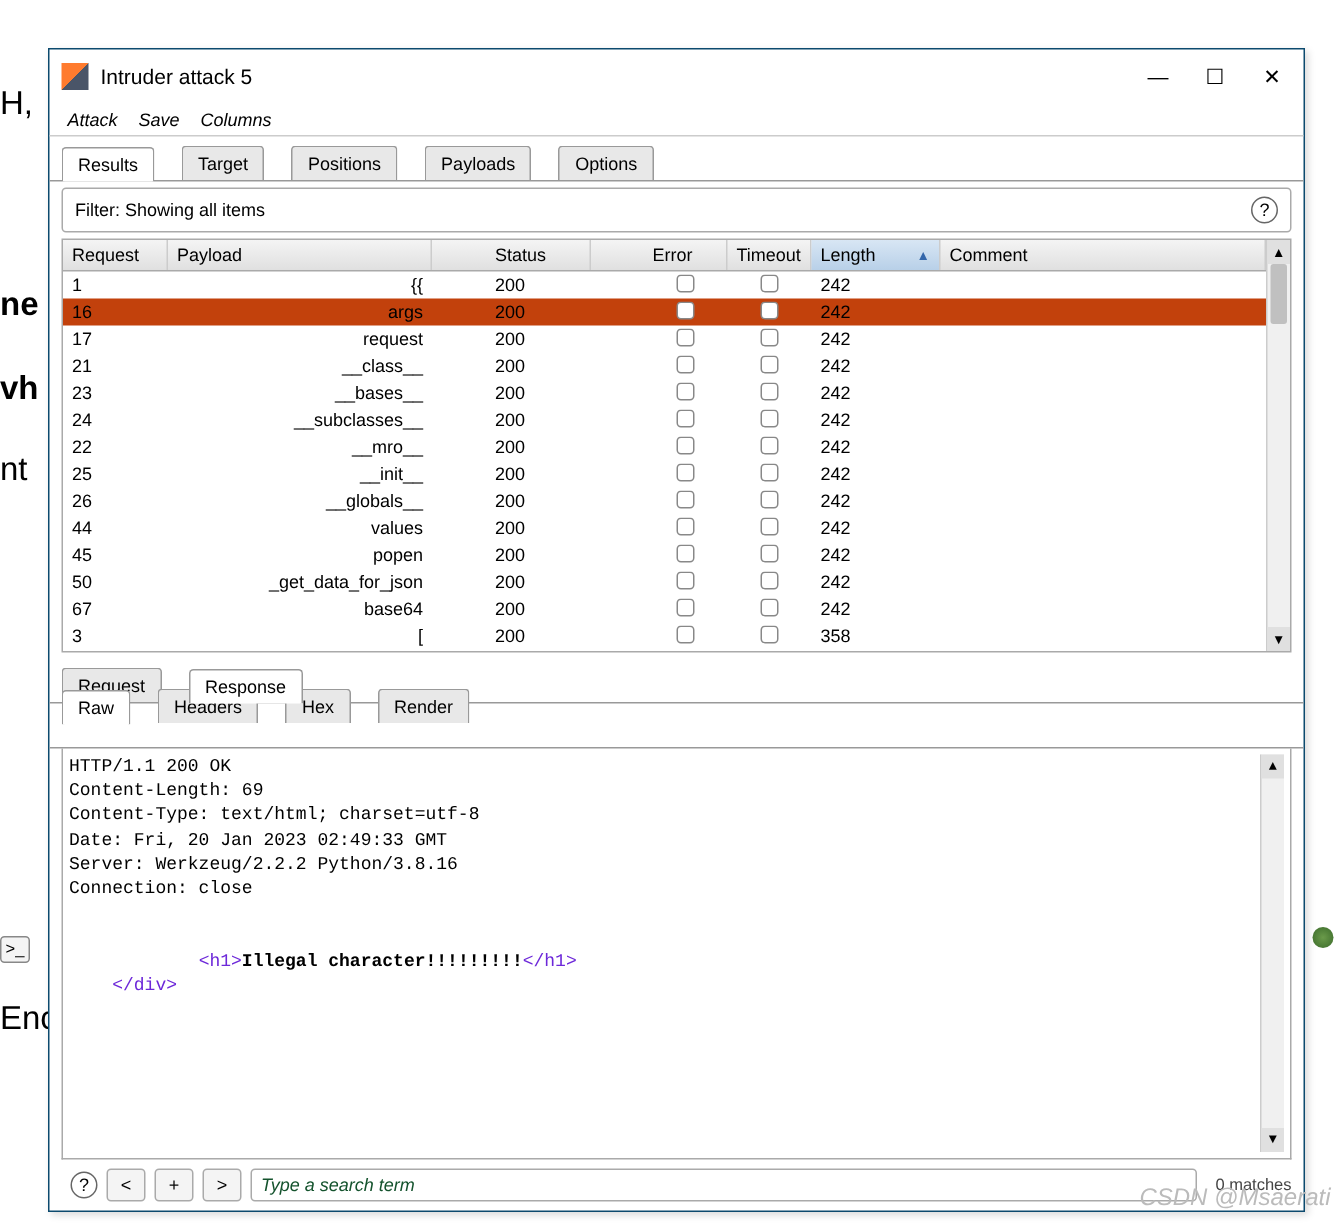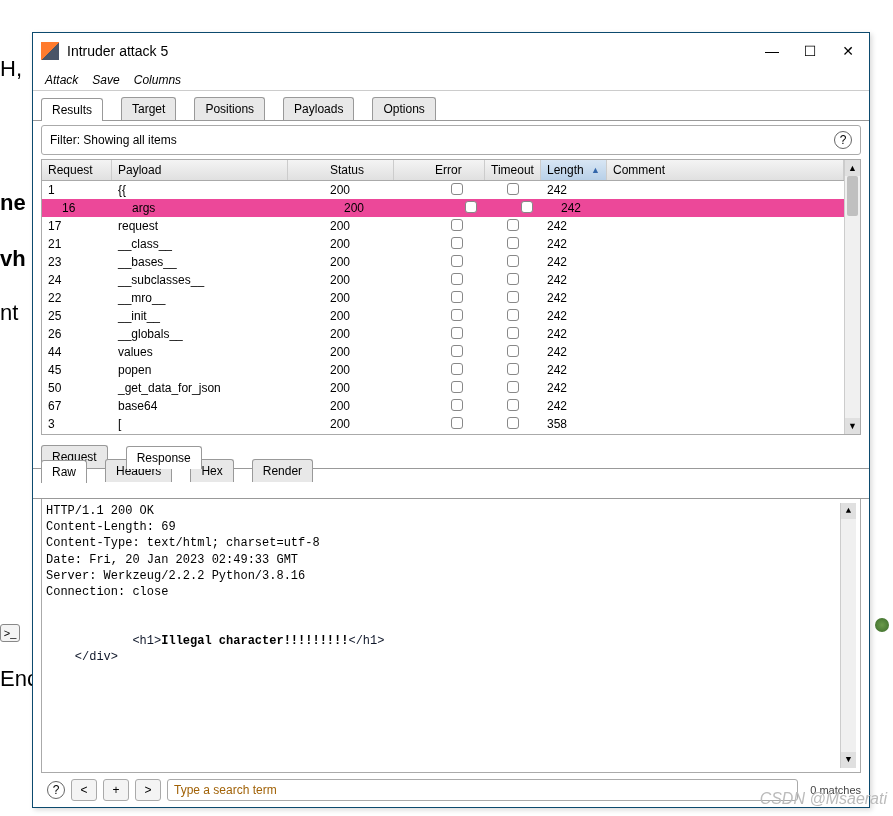--- a/index.html
+++ b/index.html
@@ -24,44 +24,44 @@
 .filterbar { margin: 4px 8px; border: 1px solid #aaa; border-radius: 3px; padding: 5px 8px; display: flex; align-items: center; font-size: 12px; }
 .filterbar .txt { flex: 1; }
 .help-circle { width: 18px; height: 18px; border: 1.5px solid #666; border-radius: 50%; display: flex; align-items: center; justify-content: center; font-size: 12px; margin-left: 6px; }
 
 .table-wrap { flex: 0 0 auto; margin: 0 8px; border: 1px solid #aaa; height: 276px; display: flex; }
 .table-inner { flex: 1; overflow: hidden; display: flex; flex-direction: column; }
 .thead { display: flex; background: linear-gradient(#f4f4f4, #e0e0e0); border-bottom: 1px solid #aaa; font-size: 12px; }
 .th { padding: 3px 6px; border-right: 1px solid #ccc; display: flex; align-items: center; }
 .th.sort { background: linear-gradient(#d8e6f4, #b8d0e8); }
 .sort-arrow { margin-left: auto; font-size: 9px; color: #3366aa; }
-.col-req { width: 70px; } .col-pay { width: 176px; } .col-status { width: 70px; margin-left: 36px; } .col-err { width: 56px; margin-left: 35px; } .col-to { width: 56px; } .col-len { width: 66px; } .col-com { flex: 1; }
+.col-req { width: 70px; } .col-pay { width: 176px; text-align: right; } .col-status { width: 70px; margin-left: 36px; } .col-err { width: 56px; margin-left: 35px; } .col-to { width: 56px; } .col-len { width: 86px; } .col-com { flex: 1; }
 .tbody { flex: 1; overflow: hidden; }
 .tr { display: flex; font-size: 12px; height: 18px; align-items: center; }
-.tr.sel { background: #ec4899; padding-left: 14px; }
+.tr.sel { background: #c2410c; }
 .td { padding: 0 6px; overflow: hidden; white-space: nowrap; }
 .td.col-err, .td.col-to { text-align: center; }
 .chk { display: inline-block; width: 12px; height: 12px; border: 1px solid #888; border-radius: 3px; background: #fff; }
 .vscroll { width: 16px; background: #f0f0f0; border-left: 1px solid #ccc; display: flex; flex-direction: column; }
 .sarrow { height: 16px; display: flex; align-items: center; justify-content: center; font-size: 9px; background: #e0e0e0; }
 .sthumb { flex: 0 0 40px; background: #c0c0c0; margin: 0 2px; border-radius: 2px; }
 .strack { flex: 1; }
 
 .reqresp-tabs { display: flex; padding: 8px 8px 0 8px; border-bottom: 1px solid #999; height: 34px; align-items: flex-end; }
 
 .viewtabs { display: flex; padding: 6px 8px 16px 8px; border-bottom: 1px solid #999; height: 30px; align-items: flex-end; }
 
 .content { flex: 1; margin: 0 8px; border: 1px solid #aaa; border-top: none; font-family: "Courier New", monospace; font-size: 12px; padding: 4px; line-height: 1.35; display: flex; }
 .raw-text { flex: 1; white-space: pre; }
-.tag { color: #0f172a; } .txt-b { font-weight: bold; }
+.tag { color: #6d28d9; } .txt-b { font-weight: bold; }
 .cvscroll { width: 16px; background: #f0f0f0; border-left: 1px solid #ccc; display: flex; flex-direction: column; }
 
 .bottombar { height: 34px; display: flex; align-items: center; padding: 0 8px; gap: 6px; }
 .navbtn { width: 26px; height: 22px; border: 1px solid #aaa; border-radius: 3px; background: #f4f4f4; display: flex; align-items: center; justify-content: center; font-size: 12px; }
-.searchbox { flex: 1; height: 22px; border: 1px solid #aaa; border-radius: 3px; padding: 0 6px; color: #a16207; display: flex; align-items: center; }
+.searchbox { flex: 1; height: 22px; border: 1px solid #aaa; border-radius: 3px; padding: 0 6px; color: #14532d; font-style: italic; display: flex; align-items: center; }
 .matches { font-size: 11px; color: #444; margin-left: 6px; }
 
 .watermark { position: absolute; right: 6px; bottom: 8px; font-size: 16px; color: #bbb; font-style: italic; }
 .side-btn { position: absolute; left: 0; top: 624px; width: 20px; height: 18px; border: 1px solid #888; border-radius: 3px; background: #f4f4f4; display: flex; align-items: center; justify-content: center; font-size: 11px; }
 .side-circle { position: absolute; right: 4px; top: 618px; width: 14px; height: 14px; background: radial-gradient(#6a9a4a, #3a6a2a); border-radius: 50%; }
 </style>
 </head>
 <body>
 
 <div class="bg-text bg1">H,</div>

